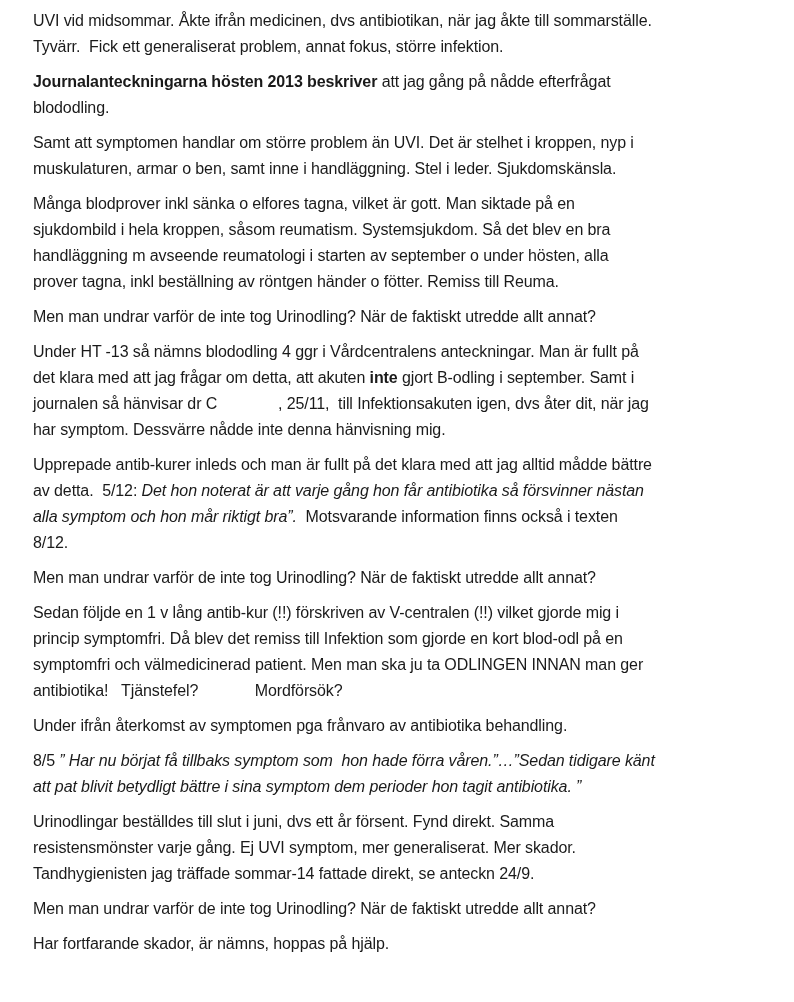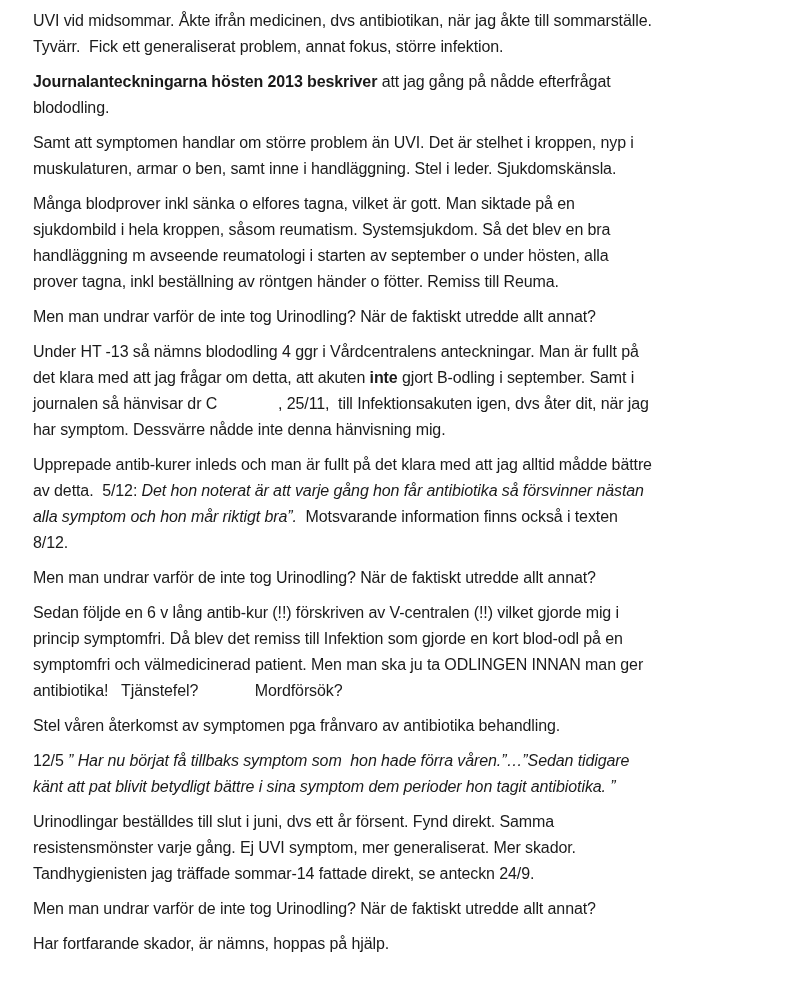--- a/index.html
+++ b/index.html
@@ -43,26 +43,26 @@
   <p class="para"><span>Många blodprover inkl sänka o elfores tagna, vilket är gott. Man siktade på en sjukdombild i hela kroppen, såsom reumatism. Systemsjukdom. Så det blev en bra handläggning m avseende reumatologi i starten av september o under hösten, alla prover tagna, inkl beställning av röntgen händer o fötter. Remiss till Reuma.</span></p>
 
   <p class="para"><span>Men man undrar varför de inte tog Urinodling? När de faktiskt utredde allt annat?</span></p>
 
   <p class="para"><span>Under HT -13 så nämns blododling 4 ggr i Vårdcentralens anteckningar. Man är fullt på det klara med att jag frågar om detta, att akuten </span><span class="b">inte</span><span> gjort B-odling i september. Samt i journalen så hänvisar dr C              , 25/11,  till Infektionsakuten igen, dvs åter dit, när jag har symptom. Dessvärre nådde inte denna hänvisning mig.</span></p>
 
   <p class="para"><span>Upprepade antib-kurer inleds och man är fullt på det klara med att jag alltid mådde bättre av detta.  5/12: </span><span class="i">Det hon noterat är att varje gång hon får antibiotika så försvinner nästan alla symptom och hon mår riktigt bra”.</span><span>  Motsvarande information finns också i texten 8/12.</span></p>
 
   <p class="para"><span>Men man undrar varför de inte tog Urinodling? När de faktiskt utredde allt annat?</span></p>
 
-  <p class="para"><span>Sedan följde en 6 v lång antib-kur (!!) förskriven av V-centralen (!!) vilket gjorde mig i princip symptomfri. Då blev det remiss till Infektion som gjorde en kort blod-odl på en symptomfri och välmedicinerad patient. Men man ska ju ta ODLINGEN INNAN man ger
+  <p class="para"><span>Sedan följde en 1 v lång antib-kur (!!) förskriven av V-centralen (!!) vilket gjorde mig i princip symptomfri. Då blev det remiss till Infektion som gjorde en kort blod-odl på en symptomfri och välmedicinerad patient. Men man ska ju ta ODLINGEN INNAN man ger
 antibiotika!   Tjänstefel?             Mordförsök?</span></p>
 
-  <p class="para"><span>Stel våren återkomst av symptomen pga frånvaro av antibiotika behandling.</span></p>
+  <p class="para"><span>Under ifrån återkomst av symptomen pga frånvaro av antibiotika behandling.</span></p>
 
-  <p class="para"><span>12/5 </span><span class="i">” Har nu börjat få tillbaks symptom som  hon hade förra våren.”…”Sedan tidigare känt att pat blivit betydligt bättre i sina symptom dem perioder hon tagit antibiotika. ”</span></p>
+  <p class="para"><span>8/5 </span><span class="i">” Har nu börjat få tillbaks symptom som  hon hade förra våren.”…”Sedan tidigare känt att pat blivit betydligt bättre i sina symptom dem perioder hon tagit antibiotika. ”</span></p>
 
 
   <p class="para"><span>Urinodlingar beställdes till slut i juni, dvs ett år försent. Fynd direkt. Samma resistensmönster varje gång. Ej UVI symptom, mer generaliserat. Mer skador. Tandhygienisten jag träffade sommar-14 fattade direkt, se anteckn 24/9.</span></p>
 
   <p class="para"><span>Men man undrar varför de inte tog Urinodling? När de faktiskt utredde allt annat?</span></p>
 
   <p class="para"><span>Har fortfarande skador, är nämns, hoppas på hjälp.</span></p>
 
 </div>
 

